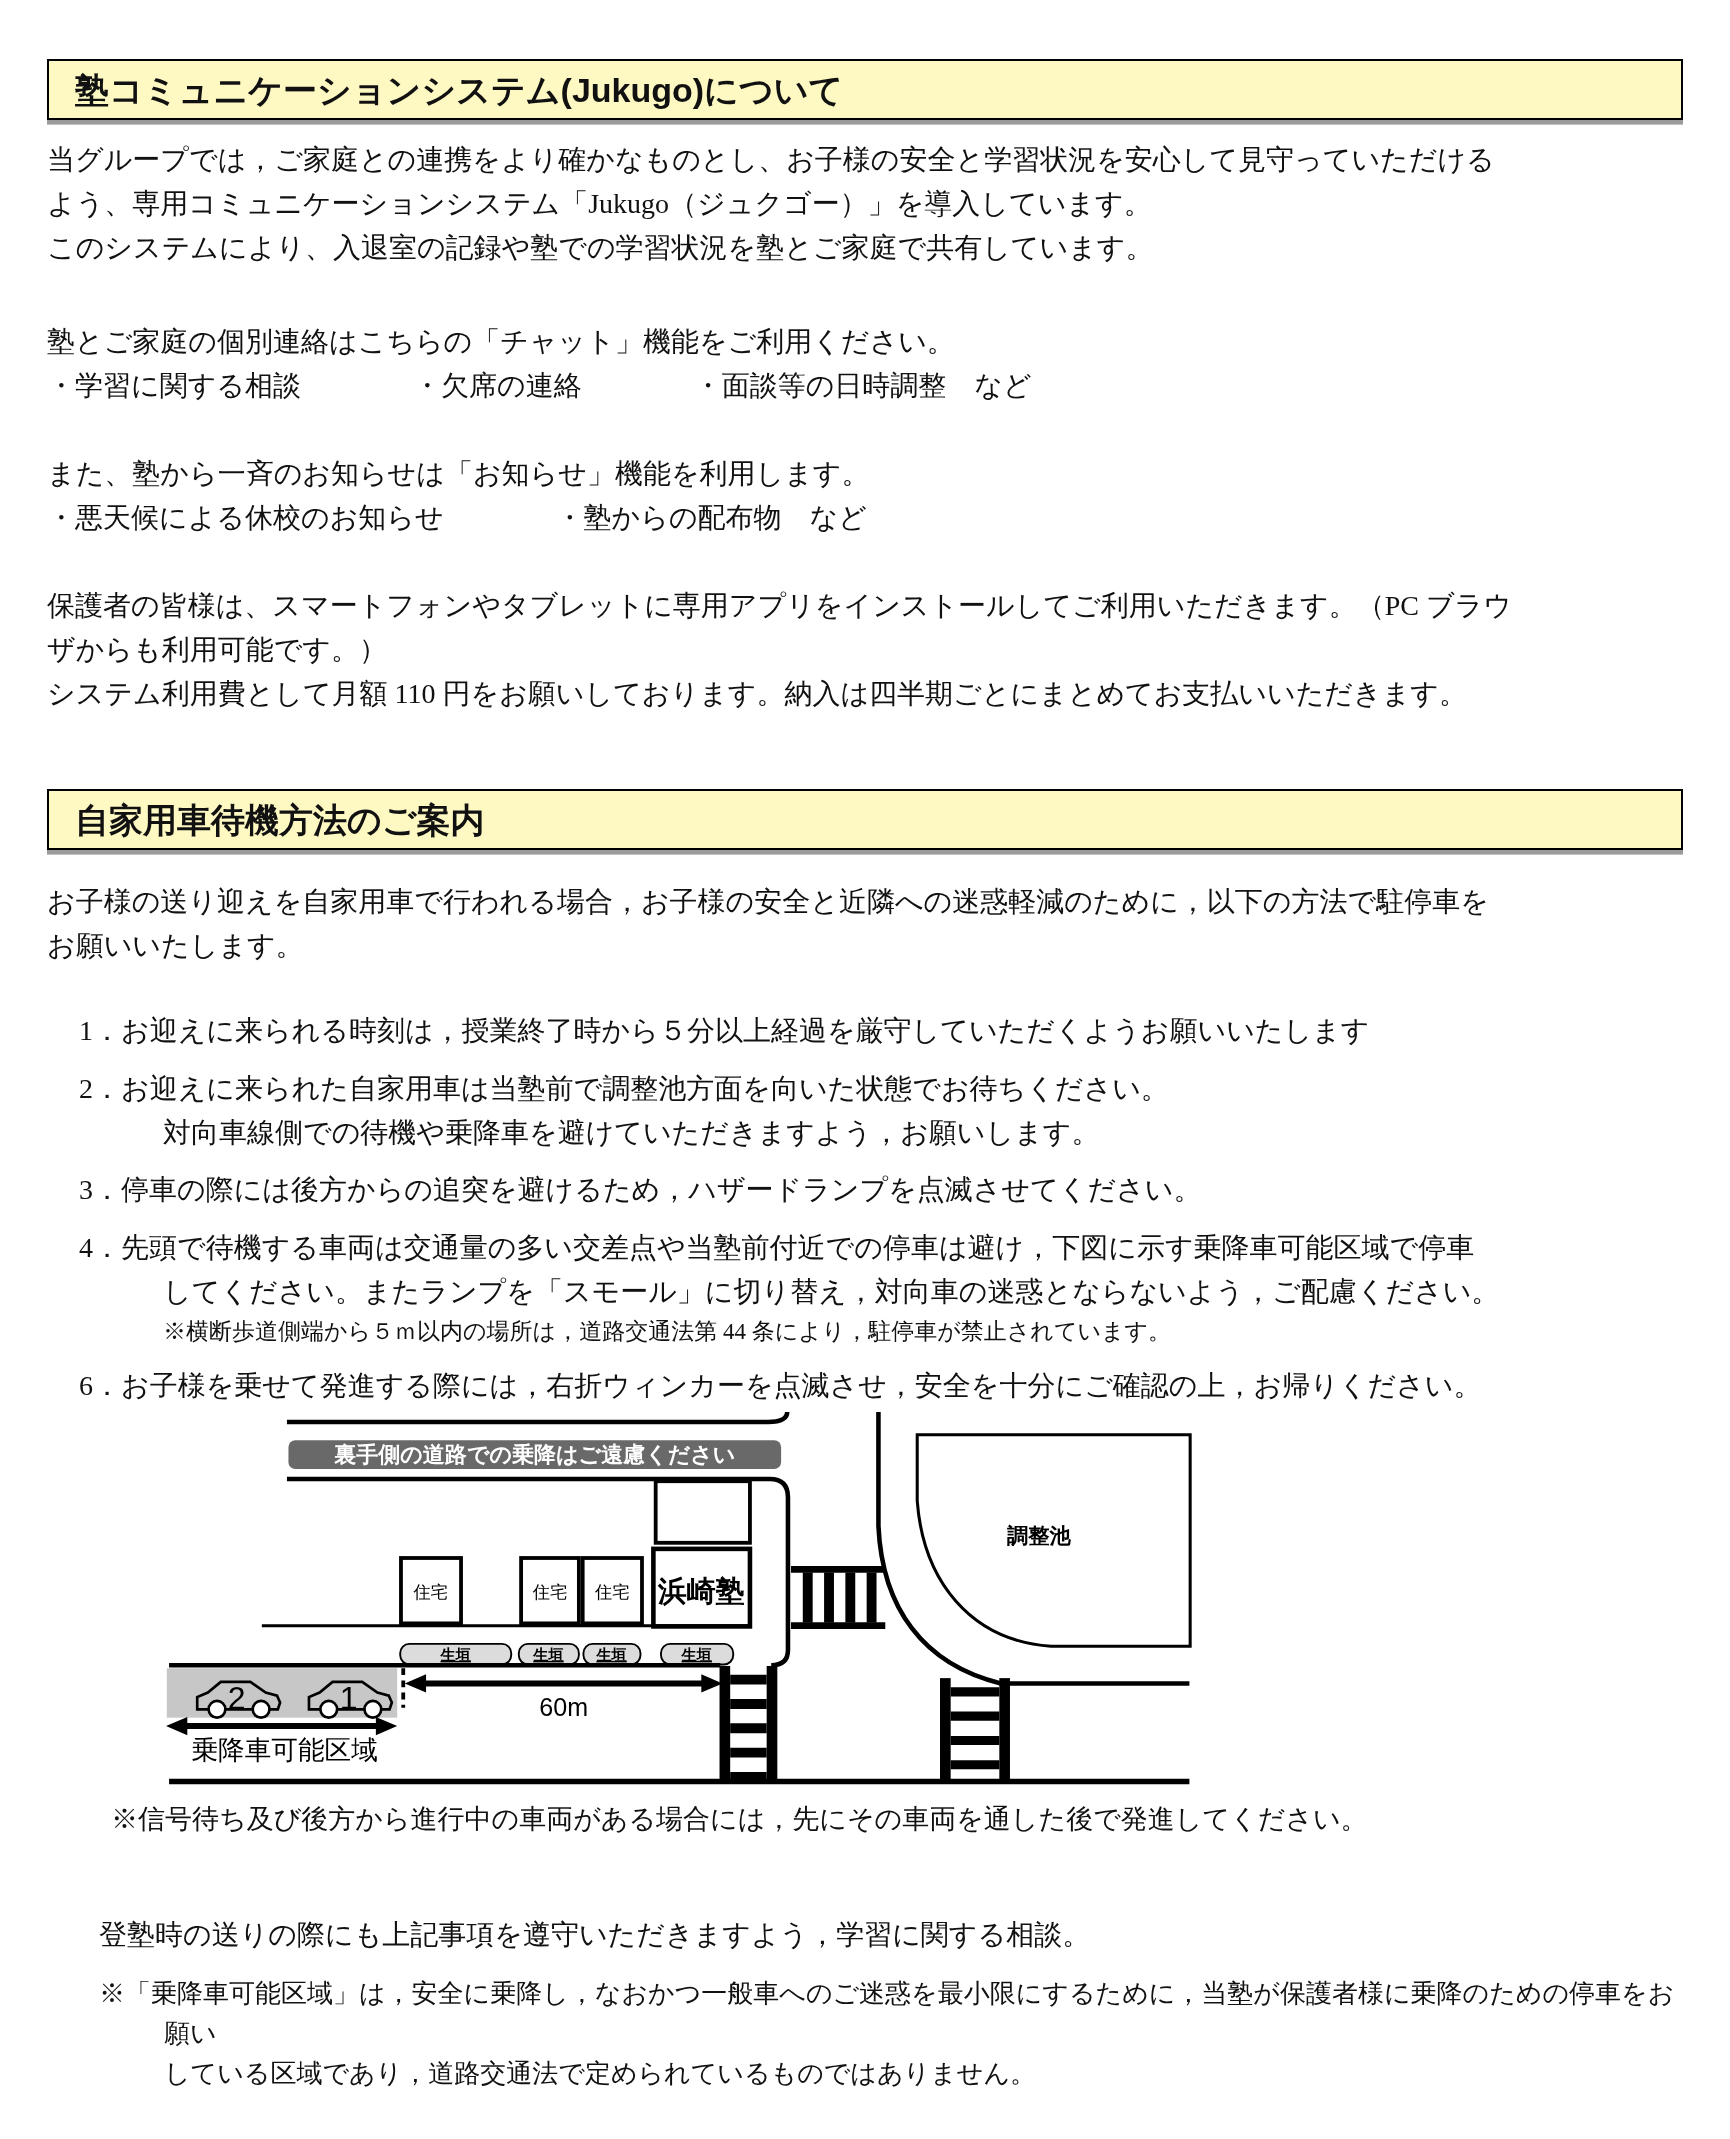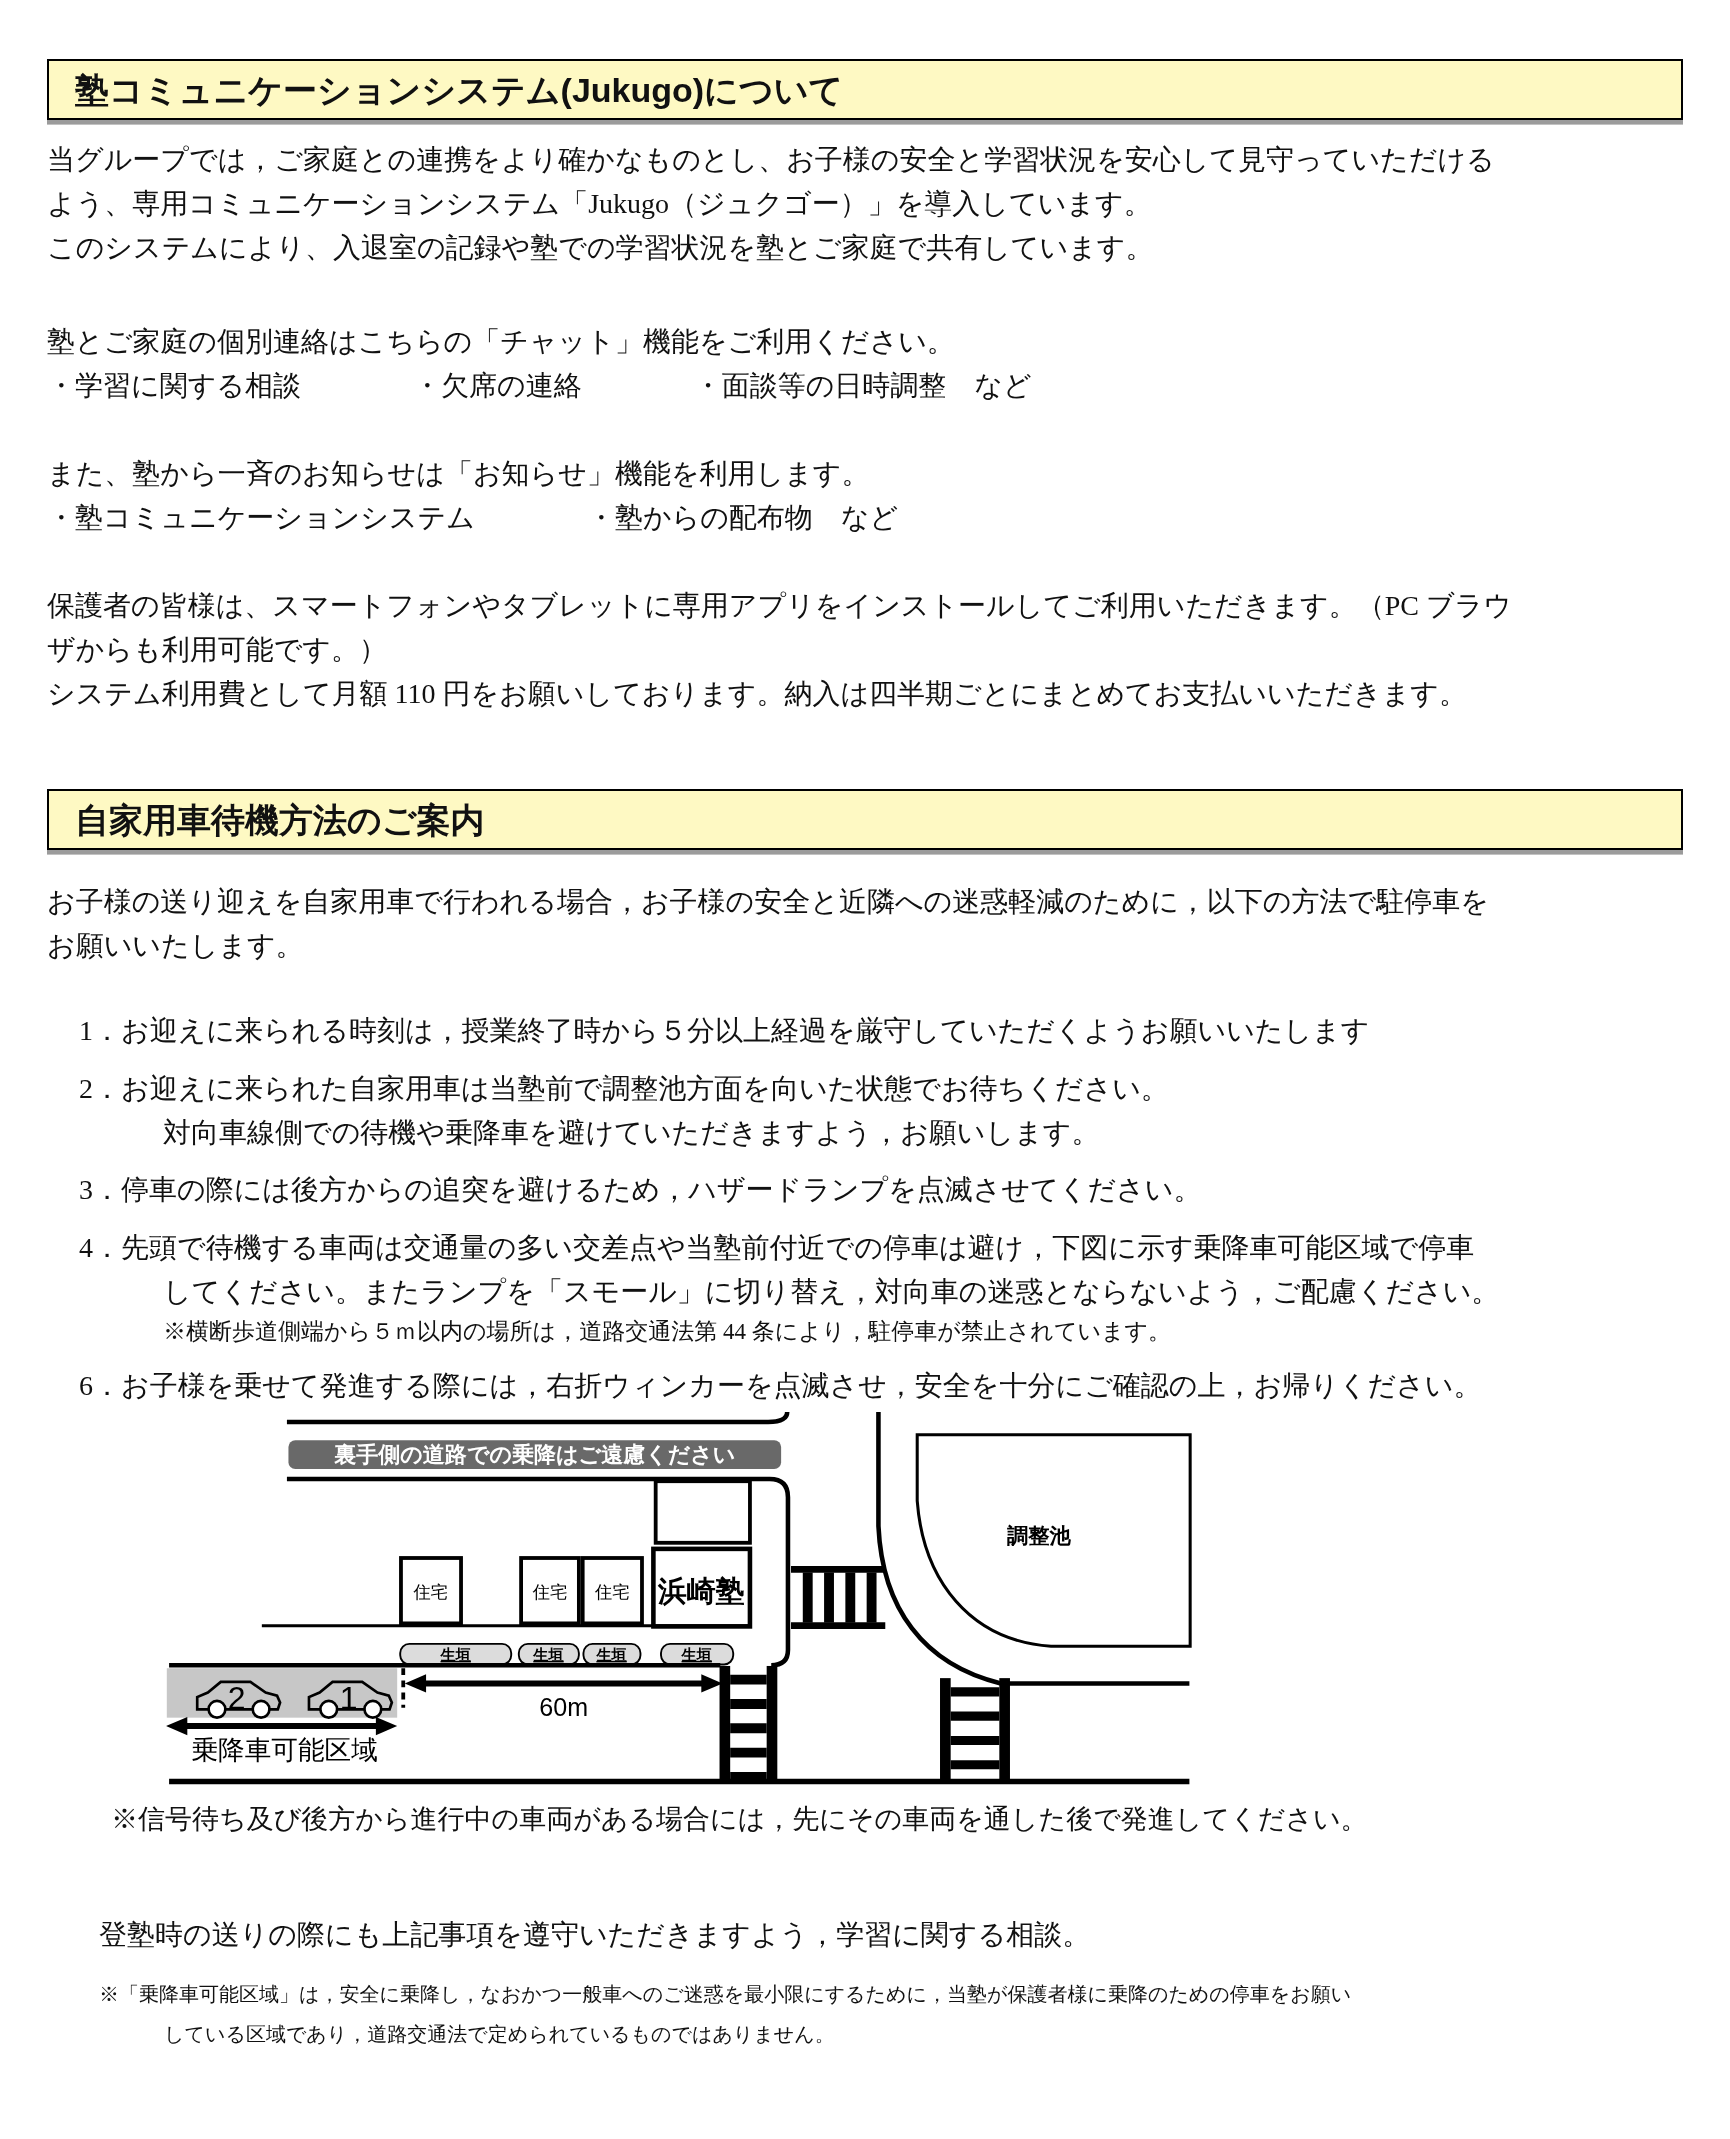--- a/index.html
+++ b/index.html
@@ -41,21 +41,21 @@
   .item + .item{margin-top:13.7px;}
   .item .note{
     font-size:23px;line-height:36px;
   }
   .diagram-wrap{margin-top:4.6px;margin-left:116px;width:1034px;height:384px;}
   .diagram-note{margin:6px 0 0 64px;font-size:27px;line-height:35px;}
   .closing{margin:76px 0 0 52px;}
   .footnote{
     margin:16.7px 0 0 52px;
     padding-left:65px;text-indent:-65px;
-    font-size:20px;line-height:40px;
+    font-size:26px;line-height:40px;
   }
   svg text{
     font-family:"Liberation Sans", sans-serif;
     fill:#000;
   }
   svg .serif{font-family:"Liberation Serif", serif;}
   svg .hedge-label{text-decoration:underline;font-weight:bold;}
   svg .banner-text{fill:#fff;font-weight:bold;}
   svg .bold{font-weight:bold;}
 </style>
@@ -74,21 +74,21 @@
     <div>このシステムにより、入退室の記録や塾での学習状況を塾とご家庭で共有しています。</div>
   </div>
 
   <div class="para p2">
     <div>塾とご家庭の個別連絡はこちらの「チャット」機能をご利用ください。</div>
     <div>・学習に関する相談　　　　・欠席の連絡　　　　・面談等の日時調整　など</div>
   </div>
 
   <div class="para p3">
     <div>また、塾から一斉のお知らせは「お知らせ」機能を利用します。</div>
-    <div>・塾コミュニケーションシステム　　　　・塾からの配布物　など</div>
+    <div>・悪天候による休校のお知らせ　　　　・塾からの配布物　など</div>
   </div>
 
   <div class="para p4">
     <div>保護者の皆様は、スマートフォンやタブレットに専用アプリをインストールしてご利用いただきます。（PC ブラウ</div>
     <div>ザからも利用可能です。）</div>
     <div>システム利用費として月額 110 円をお願いしております。納入は四半期ごとにまとめてお支払いいただきます。</div>
   </div>
 
   <div class="heading-box h2box">
     <span>自家用車待機方法のご案内</span>

